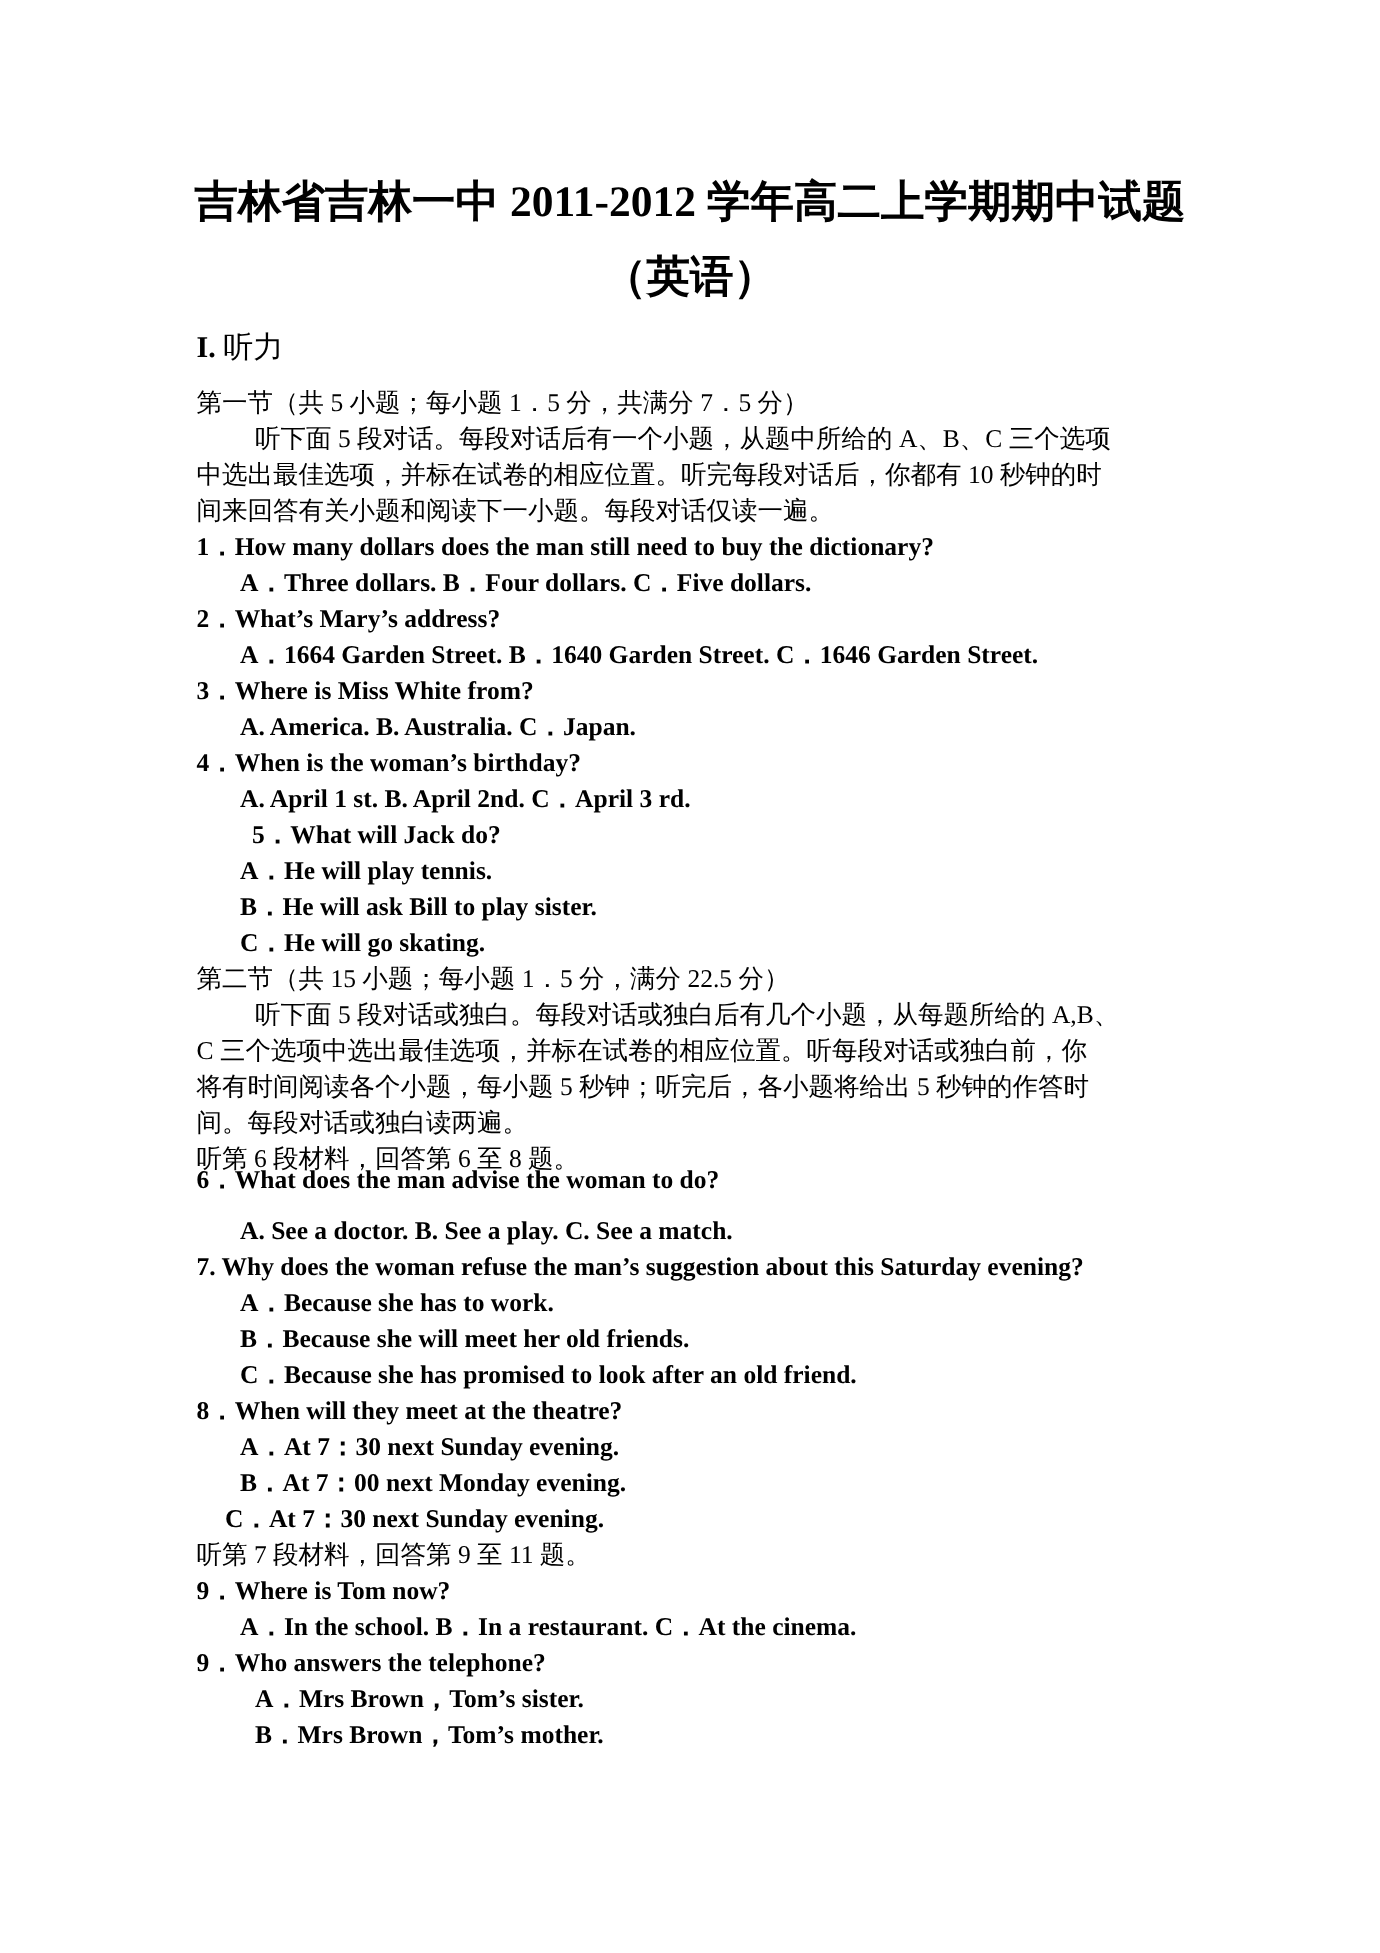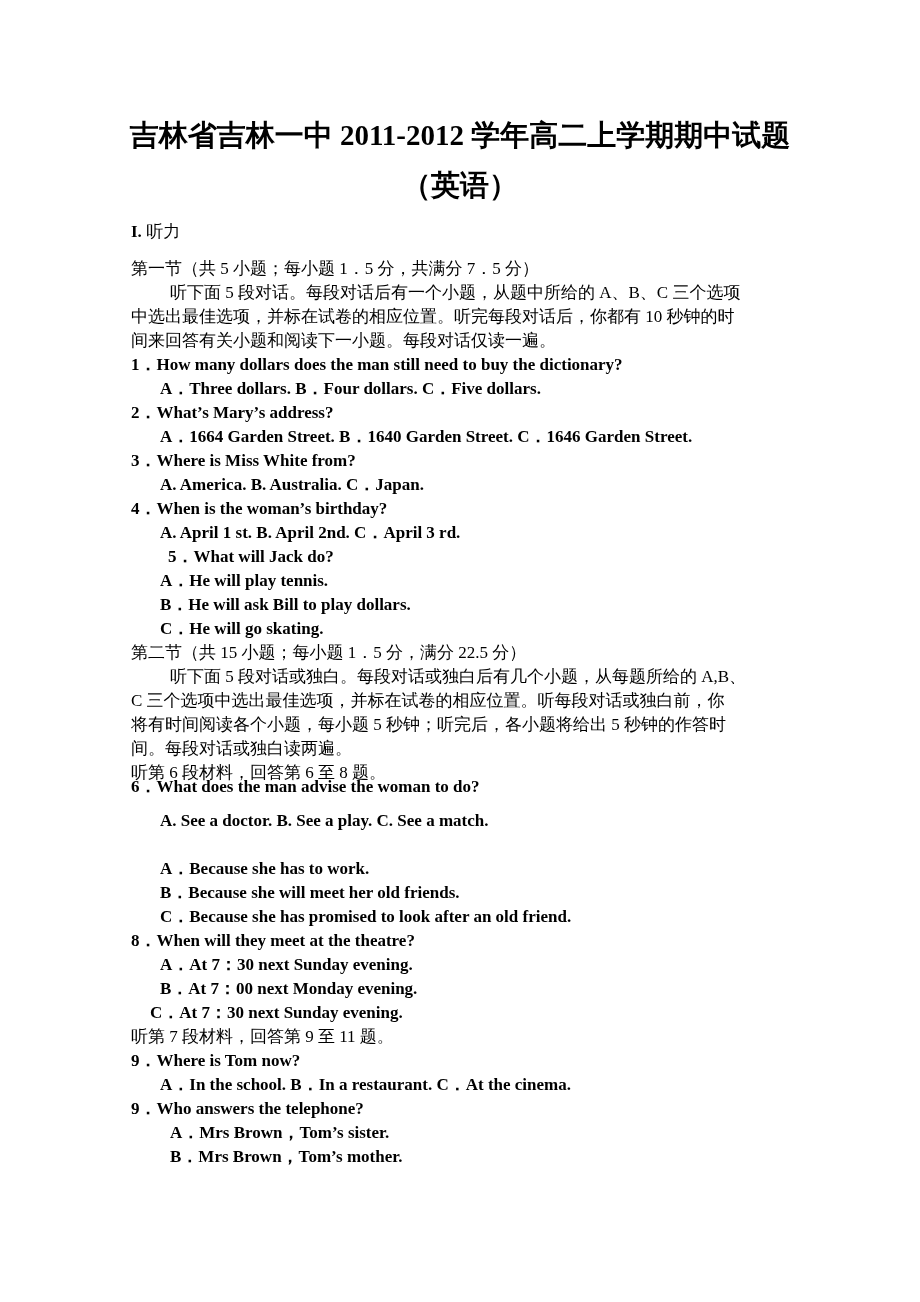--- a/index.html
+++ b/index.html
@@ -32,21 +32,21 @@
       line-height: 34px;
       white-space: nowrap;
       letter-spacing: 0px;
     }
     .title-main { top: 118px; }
     .title-sub { top: 168px; }
     .section-heading {
       position: absolute;
       left: 131px;
       top: 219px;
-      font-size: 17px;
+      font-size: 20px;
       line-height: 26px;
       white-space: nowrap;
     }
     .section-heading .num { font-weight: bold; }
     .line {
       position: absolute;
       font-size: 17px;
       line-height: 22px;
       white-space: nowrap;
     }
@@ -77,33 +77,34 @@
   <div class="line b" style="left:160px; top:426px;">A．1664 Garden Street. B．1640 Garden Street. C．1646 Garden Street.</div>
 
   <div class="line b" style="left:131px; top:450px;">3．Where is Miss White from?</div>
   <div class="line b" style="left:160px; top:474px;">A. America. B. Australia. C．Japan.</div>
 
   <div class="line b" style="left:131px; top:498px;">4．When is the woman’s birthday?</div>
   <div class="line b" style="left:160px; top:522px;">A. April 1 st. B. April 2nd. C．April 3 rd.</div>
 
   <div class="line b" style="left:131px; top:546px;margin-left:37px;">5．What will Jack do?</div>
   <div class="line b" style="left:160px; top:570px;">A．He will play tennis.</div>
-  <div class="line b" style="left:160px; top:594px;">B．He will ask Bill to play dollars.</div>
+  <div class="line b" style="left:160px; top:594px;">B．He will ask Bill to play sister.</div>
   <div class="line b" style="left:160px; top:618px;">C．He will go skating.</div>
 
   <div class="line" style="left:131px; top:642px;">第二节（共 15 小题；每小题 1．5 分，满分 22.5 分）</div>
   <div class="line" style="left:170px; top:666px;">听下面 5 段对话或独白。每段对话或独白后有几个小题，从每题所给的 A,B、</div>
   <div class="line" style="left:131px; top:690px;">C 三个选项中选出最佳选项，并标在试卷的相应位置。听每段对话或独白前，你</div>
   <div class="line" style="left:131px; top:714px;">将有时间阅读各个小题，每小题 5 秒钟；听完后，各小题将给出 5 秒钟的作答时</div>
   <div class="line" style="left:131px; top:738px;">间。每段对话或独白读两遍。</div>
   <div class="line" style="left:131px; top:762px;">听第 6 段材料，回答第 6 至 8 题。</div>
 
   <div class="line b" style="left:131px; top:776px;text-align:center;">6．What does the man advise the woman to do?</div>
   <div class="line b" style="left:160px; top:810px;">A. See a doctor. B. See a play. C. See a match.</div>
 
+  <div class="line b" style="left:131px; top:834px;">7. Why does the woman refuse the man’s suggestion about this Saturday evening?</div>
   <div class="line b" style="left:160px; top:858px;">A．Because she has to work.</div>
   <div class="line b" style="left:160px; top:882px;">B．Because she will meet her old friends.</div>
   <div class="line b" style="left:160px; top:906px;">C．Because she has promised to look after an old friend.</div>
 
   <div class="line b" style="left:131px; top:930px;">8．When will they meet at the theatre?</div>
   <div class="line b" style="left:160px; top:954px;">A．At 7：30 next Sunday evening.</div>
   <div class="line b" style="left:160px; top:978px;">B．At 7：00 next Monday evening.</div>
   <div class="line b" style="left:150px; top:1002px;">C．At 7：30 next Sunday evening.</div>
 
   <div class="line" style="left:131px; top:1026px;">听第 7 段材料，回答第 9 至 11 题。</div>

